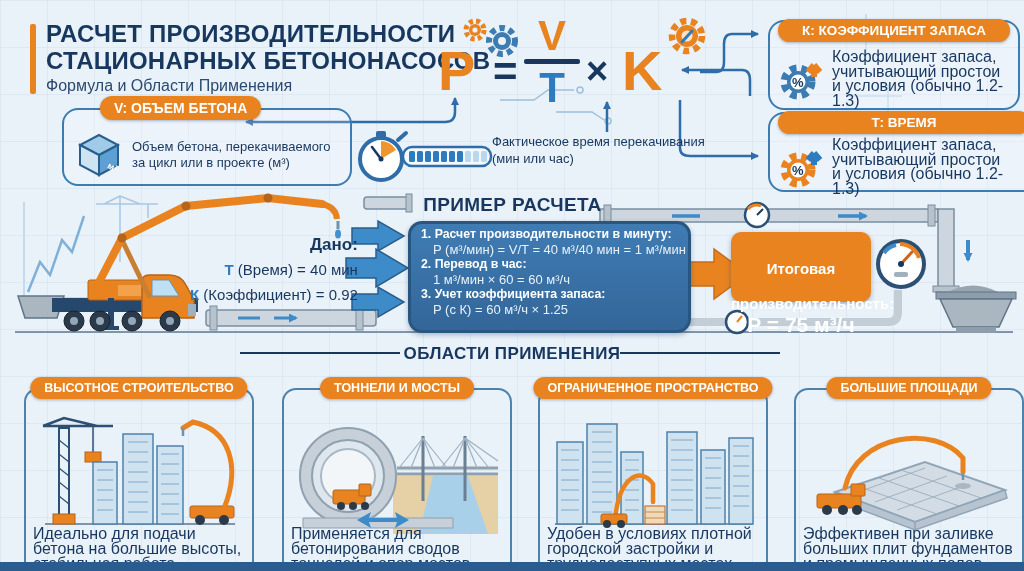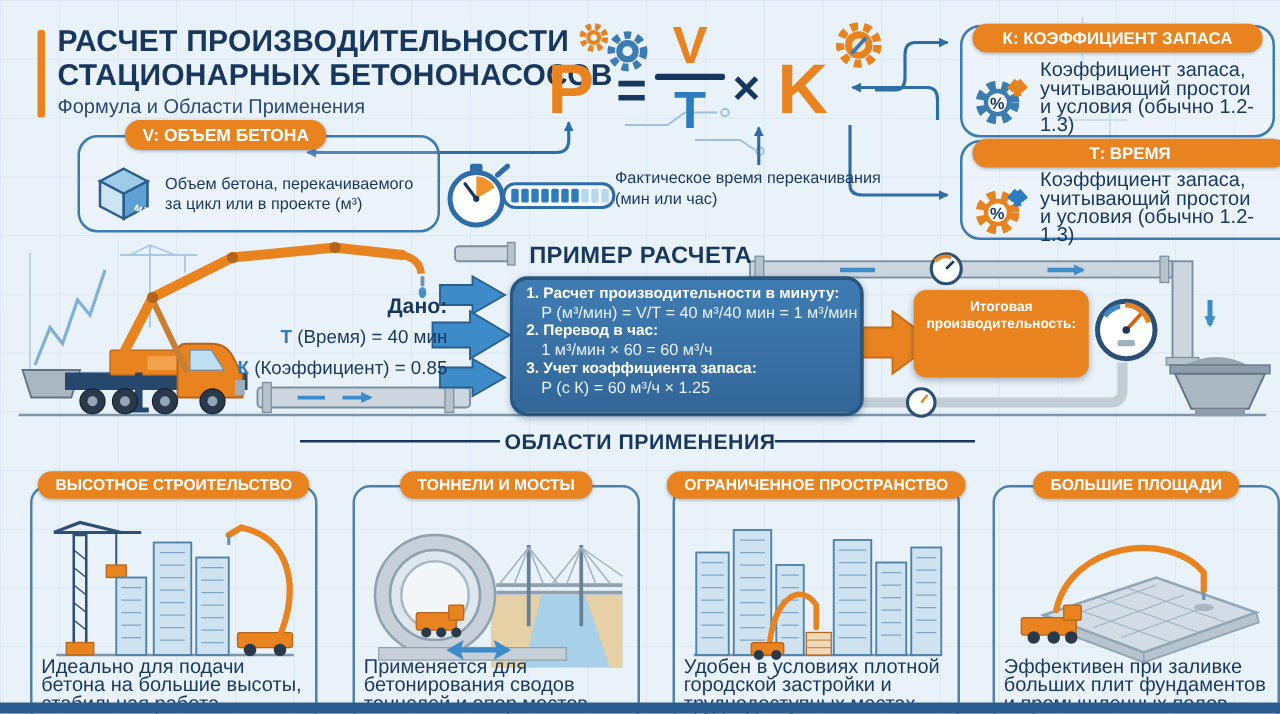--- a/index.html
+++ b/index.html
@@ -48,21 +48,21 @@
   #given{left:190px;top:232px;font-size:15px;line-height:25px;color:#17375e;text-align:right;}
   #given .lbl{font-size:17px;font-weight:bold;}
   #given .sym{color:#2e7cc0;font-weight:bold;}
   #calc-box{left:408px;top:221px;width:283px;height:112px;border-radius:14px;
     background:linear-gradient(180deg,#3f7cb3,#336699);border:3px solid #28567f;
     box-sizing:border-box;padding:3px 10px;color:#fff;box-shadow:0 2px 5px rgba(20,50,90,.3);}
   .step-title{font-size:12.3px;font-weight:bold;line-height:15px;white-space:nowrap;}
   .step-formula{font-size:13px;line-height:15px;color:#e7f1fa;white-space:nowrap;padding-left:12px;}
   #result-box{left:731px;top:232px;width:140px;height:70px;background:#e8831f;border-radius:10px;
     color:#fff;text-align:center;box-shadow:0 2px 5px rgba(20,50,90,.35);padding-top:8px;box-sizing:border-box;}
-  #result-box .r1{font-size:11px;font-weight:bold;line-height:13px;}
+  #result-box .r1{font-size:15px;font-weight:bold;line-height:13px;margin-top:22px;}
   #result-box .val{font-size:21px;font-weight:bold;margin-top:3px;}
   
   #apps-title{left:0;right:0;top:344px;text-align:center;font-size:17px;font-weight:bold;color:#17375e;letter-spacing:.4px;}
   .card{position:absolute;top:388px;width:230px;height:192px;border:2.5px solid #4e82ab;border-radius:14px;box-sizing:border-box;}
   .card .pill{top:-13px;left:50%;transform:translateX(-50%);font-size:12.5px;}
   .caption{position:absolute;left:7px;right:7px;bottom:7px;text-align:left;font-size:16px;line-height:15px;color:#17375e;}
   .illus{position:absolute;left:9px;top:16px;}
   #bottom-bar{left:0;right:0;bottom:0;height:9px;background:#2b5c8f;}
 </style>
 </head>
@@ -295,35 +295,36 @@
   <div class="abs navy" id="time-text" style="z-index:2;">
     <div>Фактическое время перекачивания</div>
     <div>(мин или час)</div>
   </div>
 
   <div class="abs" id="example-title" style="z-index:2;">ПРИМЕР РАСЧЕТА</div>
 
   <div class="abs" id="given" style="z-index:2;">
     <div class="lbl">Дано:</div>
     <div><span class="sym">Т</span><span> (Время) = 40 мин</span></div>
-    <div><span class="sym">К</span><span> (Коэффициент) = 0.85</span></div>
+    <div><span class="sym">К</span><span> (Коэффициент) = 0.92</span></div>
   </div>
 
   <div class="abs" id="calc-box" style="z-index:2;">
     <div class="step-title">1. Расчет производительности в минуту:</div>
     <div class="step-formula">P (м³/мин) = V/T = 40 м³/40 мин = 1 м³/мин</div>
     <div class="step-title">2. Перевод в час:</div>
     <div class="step-formula">1 м³/мин × 60 = 60 м³/ч</div>
     <div class="step-title">3. Учет коэффициента запаса:</div>
     <div class="step-formula">P (с К) = 60 м³/ч × 1.25</div>
   </div>
 
   <div class="abs" id="result-box" style="z-index:2;">
     <div class="r1">Итоговая</div>
     <div class="r1">производительность:</div>
+    <div class="val">P = 75 м³/ч</div>
   </div>
 
   <div class="abs" id="apps-title" style="z-index:2;">ОБЛАСТИ ПРИМЕНЕНИЯ</div>
 
   <div class="card" style="left:24px;z-index:2;">
     <div class="pill">ВЫСОТНОЕ СТРОИТЕЛЬСТВО</div>
     <svg class="illus" width="210" height="130" viewBox="0 0 210 130">
       <path d="M10,118 H200" stroke="#7d94a9" stroke-width="2"></path>
       <rect x="24" y="22" width="10" height="88" fill="none" stroke="#2c4f74" stroke-width="2"></rect>
       <path d="M24,34 l10,8 M24,48 l10,8 M24,62 l10,8 M24,76 l10,8 M24,90 l10,8" stroke="#2c4f74" stroke-width="1.2"></path>

